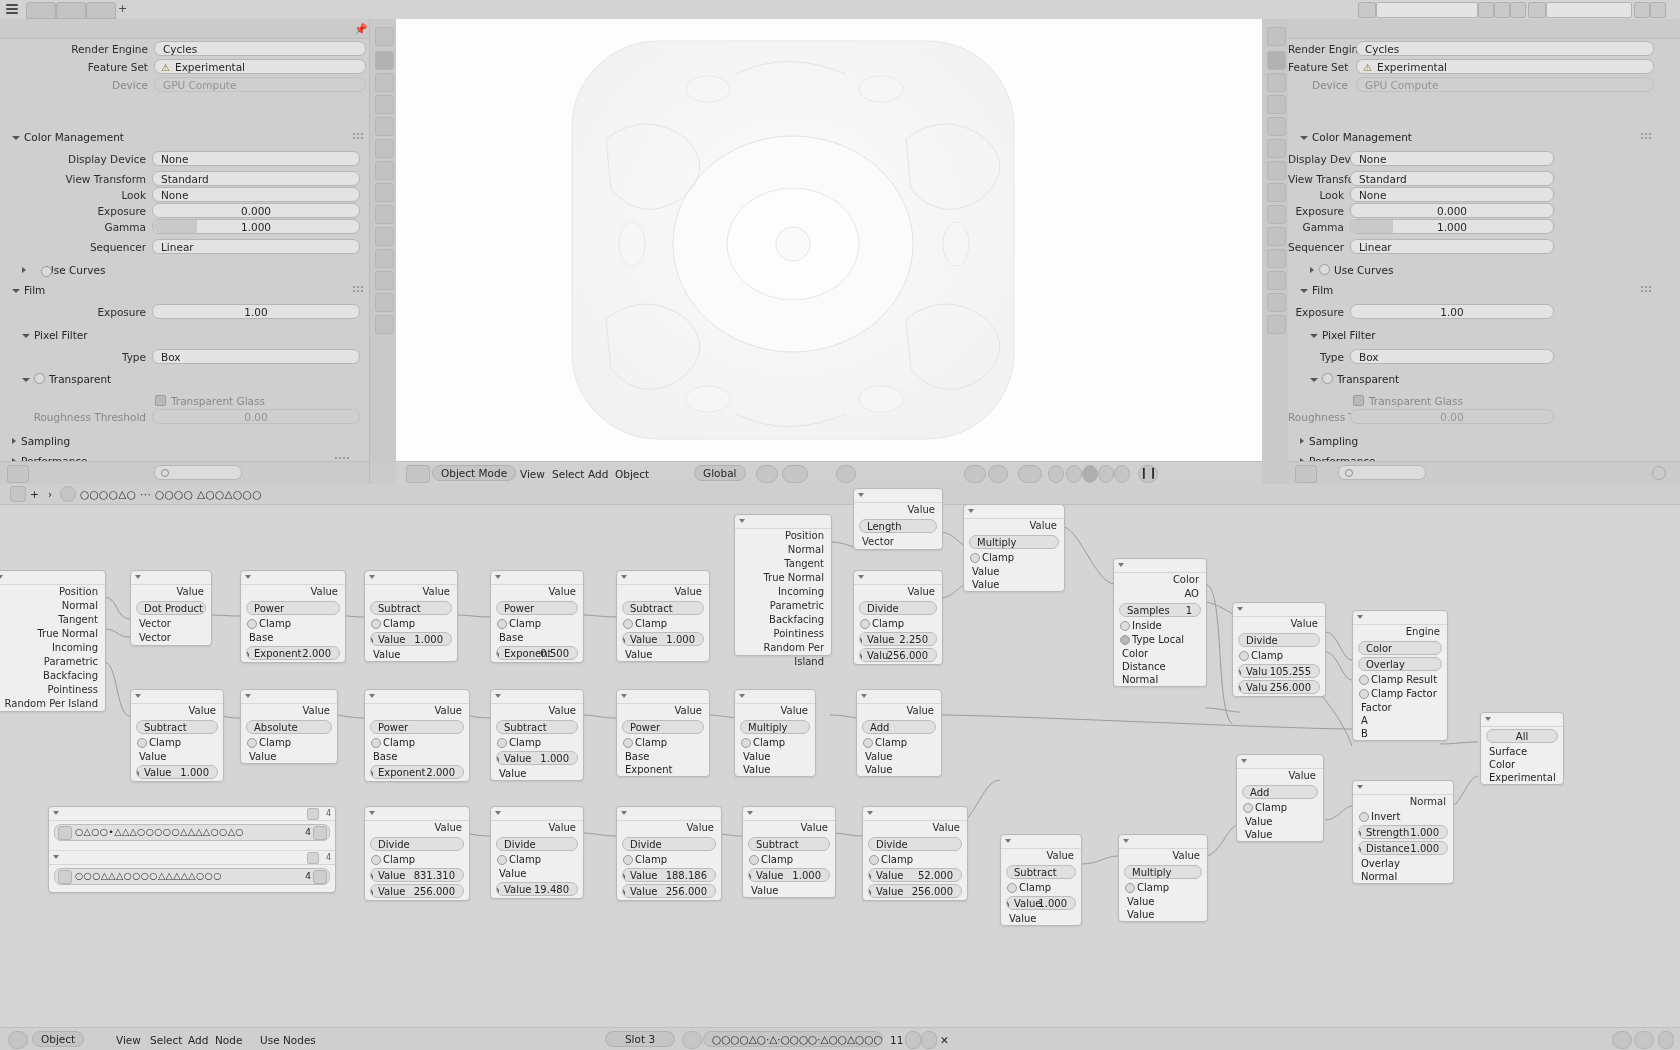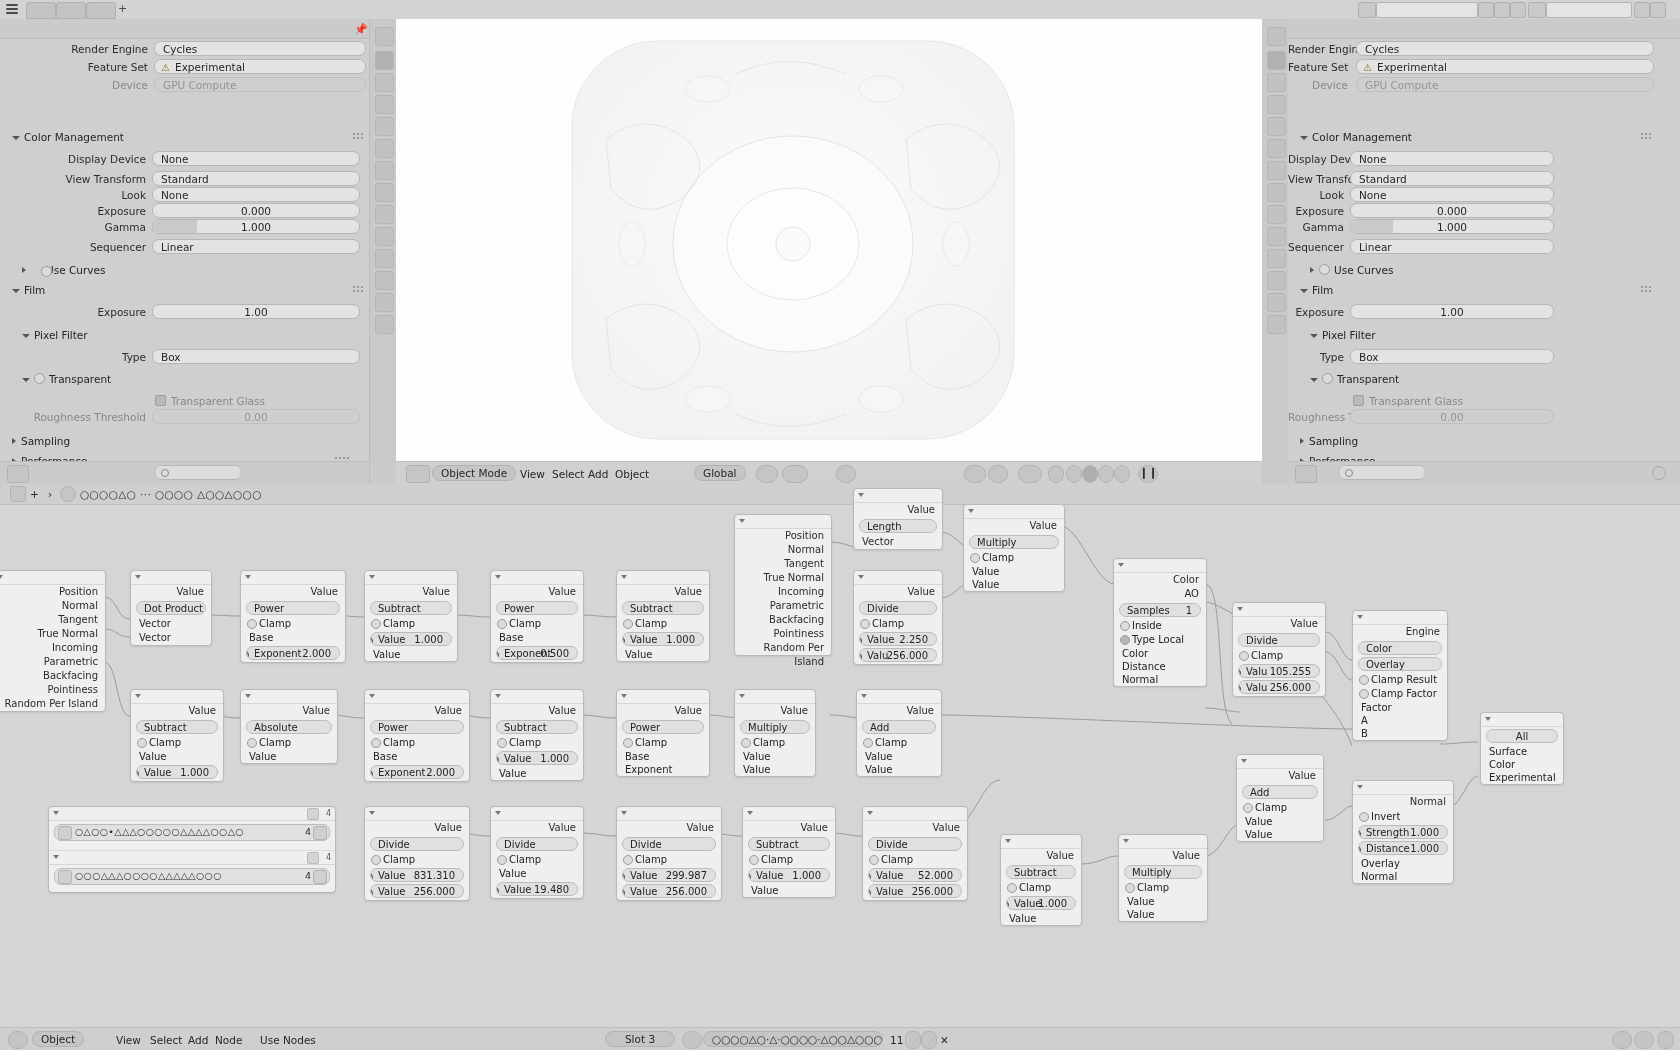--- a/index.html
+++ b/index.html
@@ -732,21 +732,21 @@
 
     <div class="node" style="left:616px;top:322px;width:104px;">
       <div class="nhdr">
           <span class="ntri"></span>
         </div>
       <div class="nout">Value</div>
       <div class="nfield">Divide</div>
       <div class="ncheck">Clamp</div>
       <div class="nfield">
           <span class="k">Value</span>
-          <span class="v">299.987</span>
+          <span class="v">188.186</span>
           <span class="sock in s-gray" style="left:-6px;top:4px;"></span>
         </div>
       <div class="nfield">
           <span class="k">Value</span>
           <span class="v">256.000</span>
           <span class="sock in s-gray" style="left:-6px;top:4px;"></span>
         </div>
     </div>
 
     <div class="node" style="left:742px;top:322px;width:92px;">

